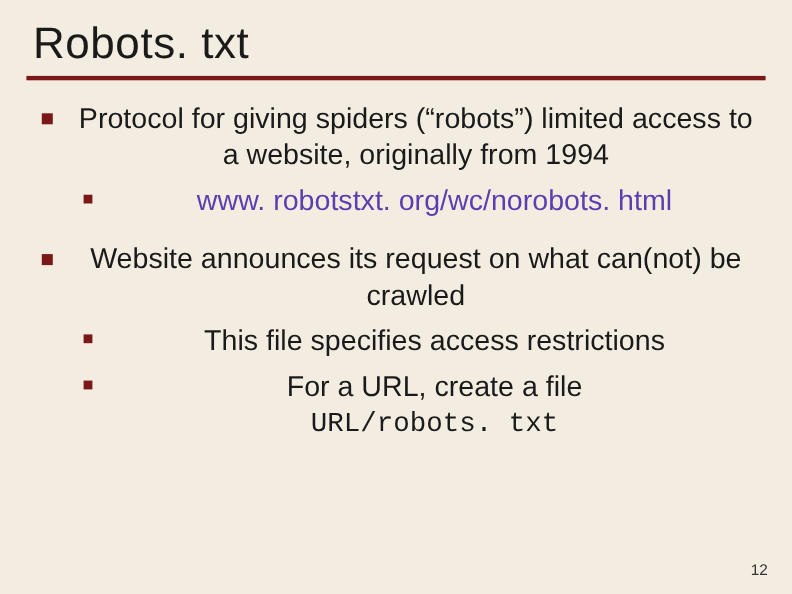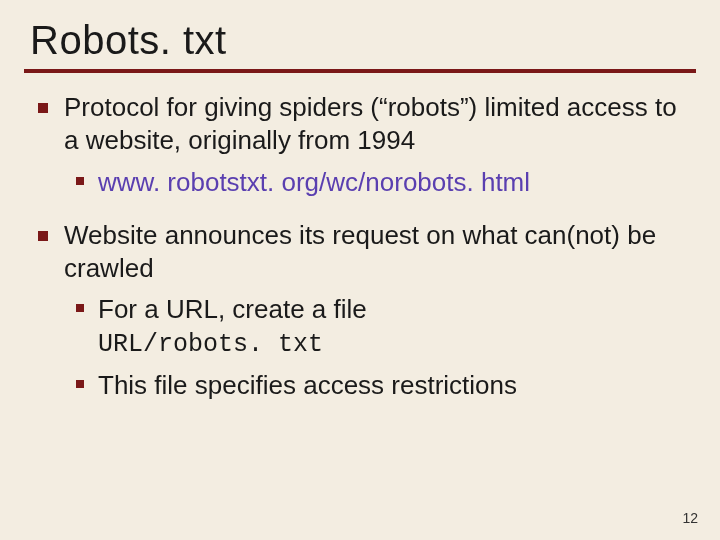--- a/index.html
+++ b/index.html
@@ -37,20 +37,21 @@
     line-height: 1.28;
   }
   ul.l1 {
     list-style: none;
     margin: 0;
     padding: 0;
   }
   ul.l1 > li {
     position: relative;
     padding: 0 0 14px 36px;
+    text-align: center;
   }
   ul.l1 > li::before {
     content: "";
     position: absolute;
     left: 10px;
     top: 12px;
     width: 10px;
     height: 10px;
     background: #7a1818;
   }
@@ -107,25 +108,25 @@
           <li>
             <span class="link">www. robotstxt. org/wc/norobots. html</span>
           </li>
         </ul>
       </li>
 
       <li>
         <span>Website announces its request on what can(not) be crawled</span>
         <ul class="l2">
           <li>
+            <span>This file specifies access restrictions</span>
+          </li>
+          <li>
             <span>For a URL, create a file</span>
             <span class="code">URL/robots. txt</span>
-          </li>
-          <li>
-            <span>This file specifies access restrictions</span>
           </li>
         </ul>
       </li>
 
     </ul>
   </div>
 
   <div class="pagenum">12</div>
 </div>
 

